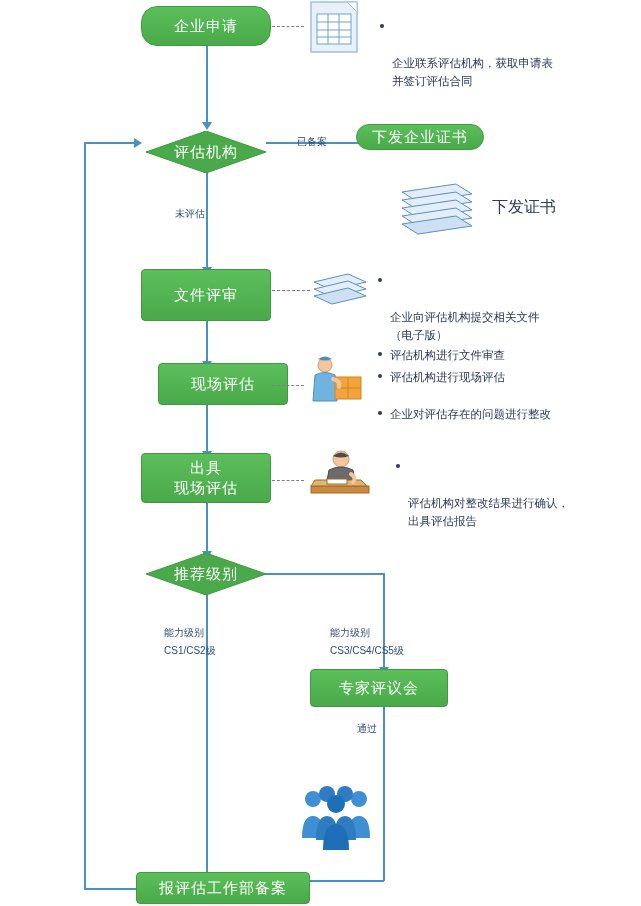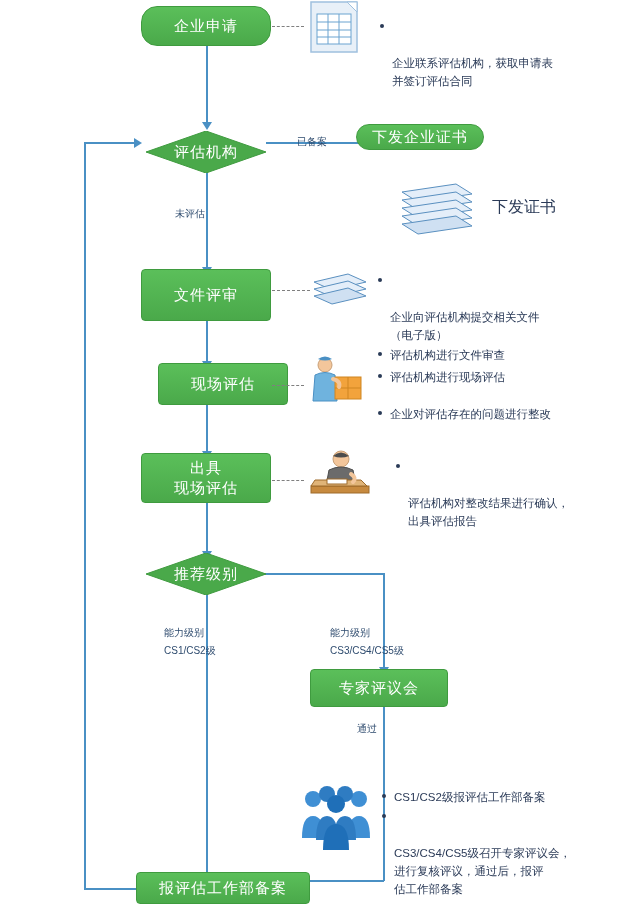--- a/index.html
+++ b/index.html
@@ -347,26 +347,14 @@
   </div>
 
   <div class="note" style="left:408px; top:458px; width:235px;">
     <div class="note-item" style="white-space:pre-line;">
       <span class="bullet"></span>
       <span>评估机构对整改结果进行确认，
 出具评估报告</span>
     </div>
   </div>
 
-  <div class="note" style="left:394px; top:788px; width:232px;">
-    <div class="note-item">
-      <span class="bullet"></span>
-      <span>CS1/CS2级报评估工作部备案</span>
-    </div>
-    <div class="note-item" style="margin-top:2px; white-space:pre-line;">
-      <span class="bullet"></span>
-      <span>CS3/CS4/CS5级召开专家评议会，
-进行复核评议，通过后，报评
-估工作部备案</span>
-    </div>
-  </div>
 
 </div>
 
 </body></html>

